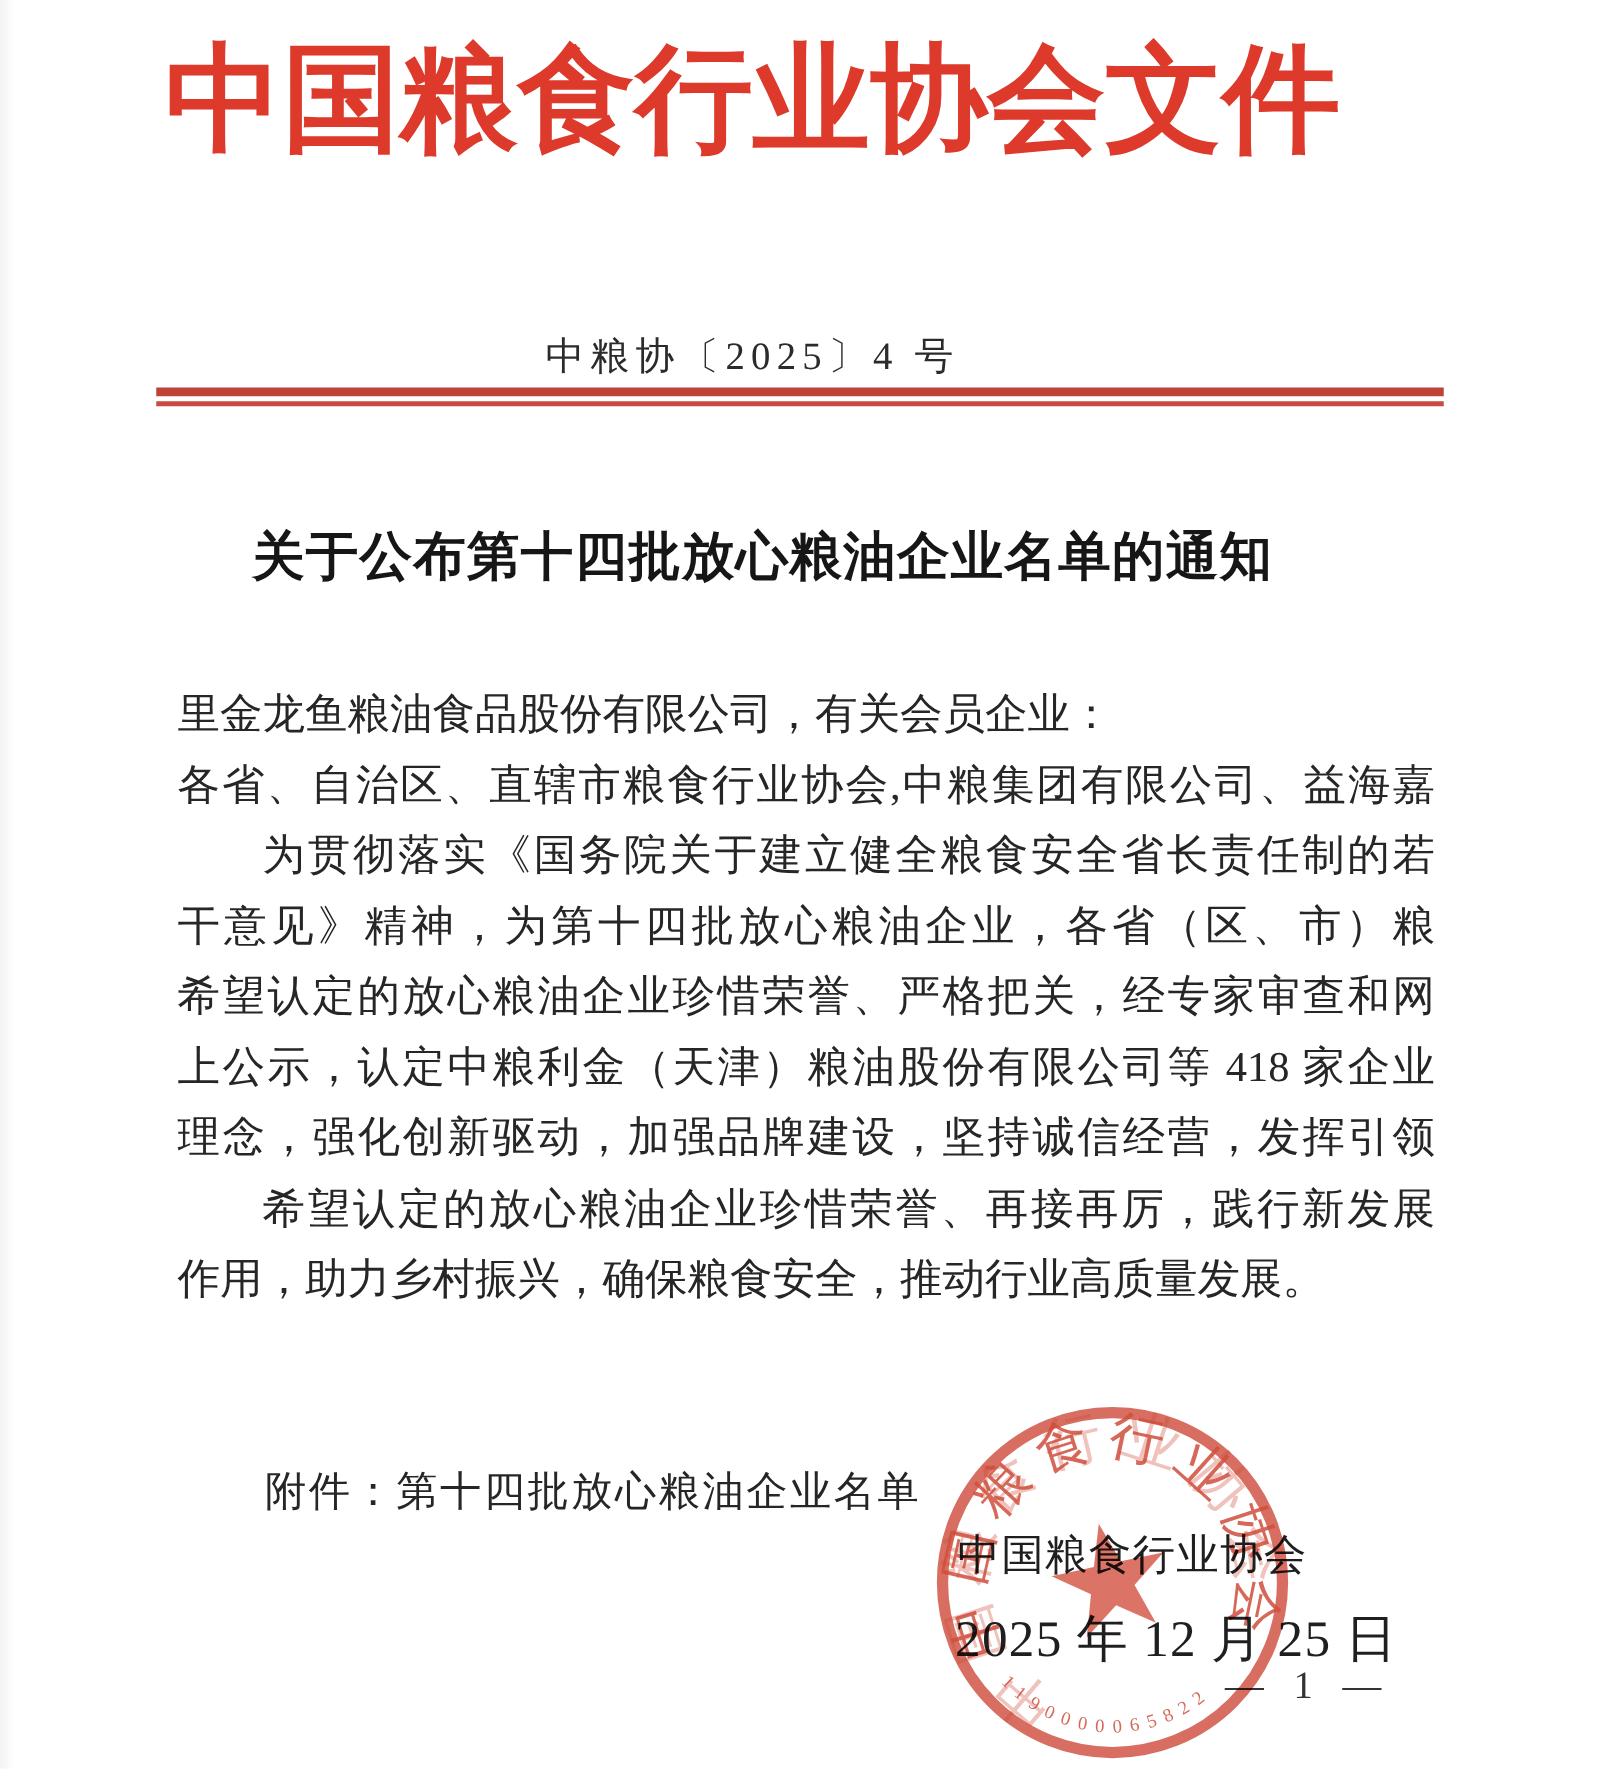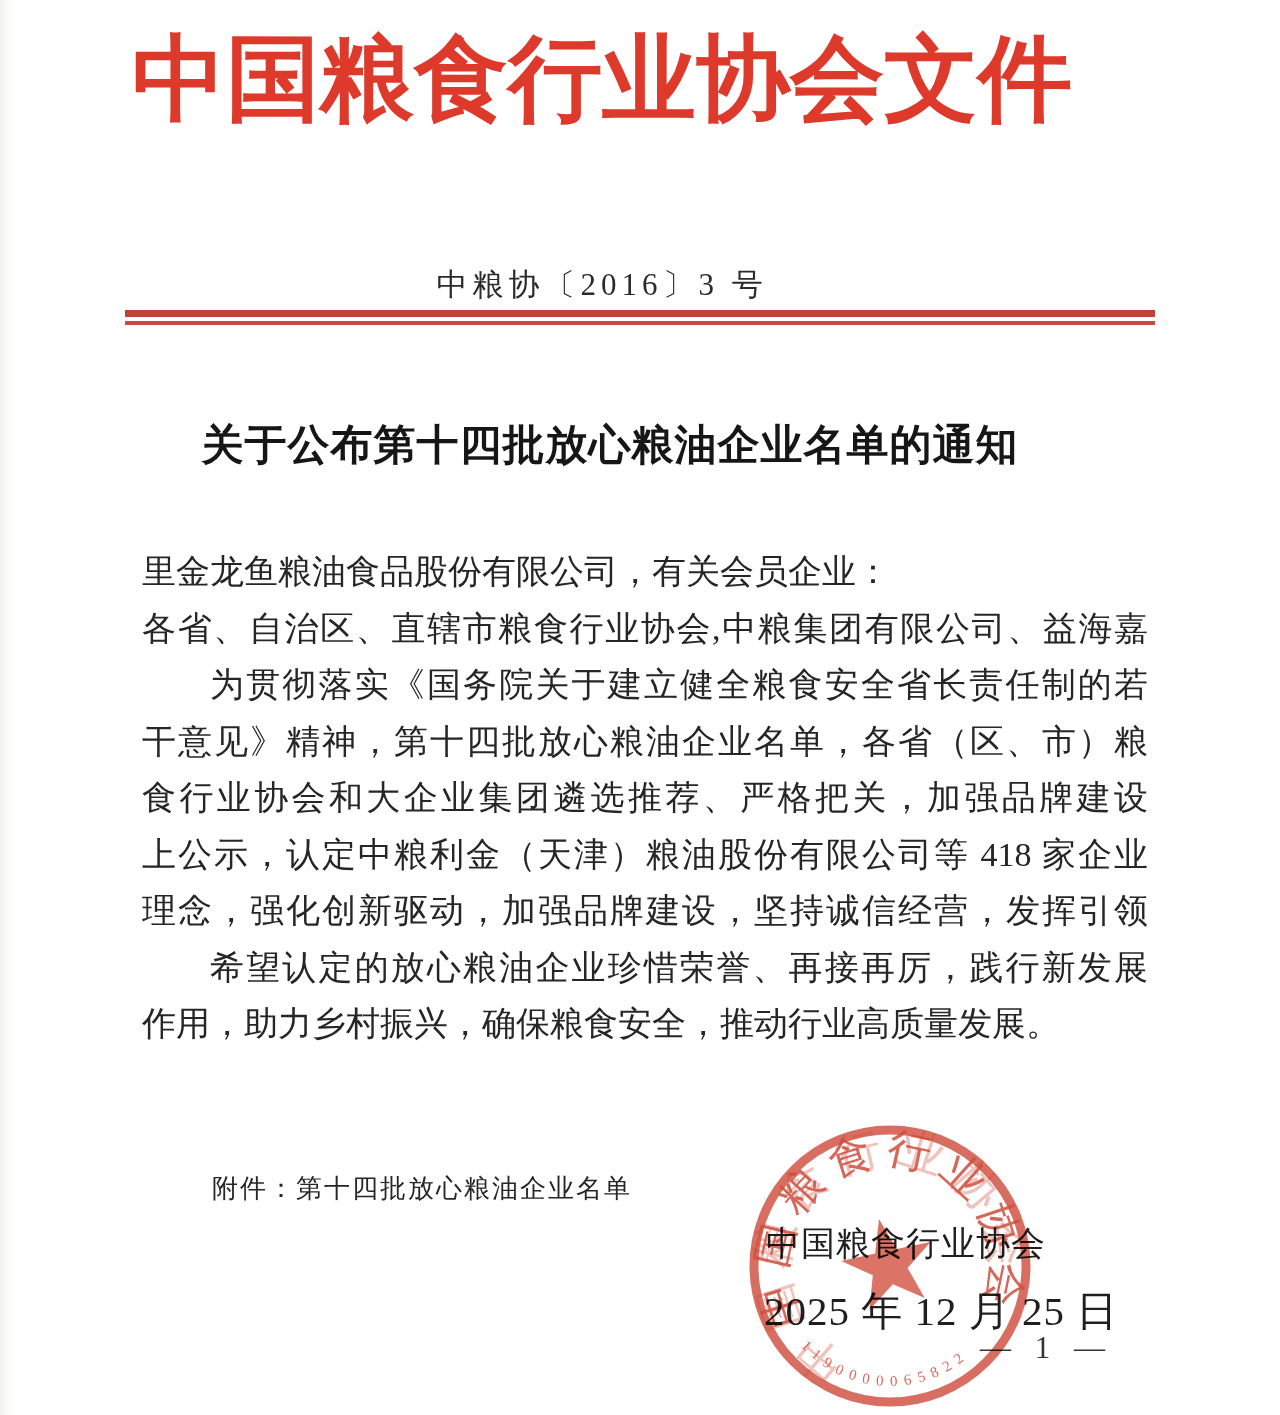--- a/index.html
+++ b/index.html
@@ -62,21 +62,21 @@
     line-height: 56.5px;
     color: #262626;
   }
   .line { text-align: justify; text-align-last: justify; }
   .line.end { text-align-last: left; }
   .line.indent { text-indent: 68px; }
 
   .attachment {
     position: absolute;
     top: 1171px; left: 212px;
-    font-size: 26px;
+    font-size: 33px;
     color: #262626;
     letter-spacing: 2px;
     white-space: nowrap;
   }
 
   .sig-org {
     position: absolute;
     top: 1221px; left: 766px;
     font-size: 34px;
     color: #1f1f1f;
@@ -112,32 +112,32 @@
     font-family: "Liberation Serif", serif;
   }
 </style>
 </head>
 <body>
 
 <div class="page">
 
   <div class="header-title">中国粮食行业协会文件</div>
 
-  <div class="doc-number">中粮协〔2016〕3 号</div>
+  <div class="doc-number">中粮协〔2025〕4 号</div>
 
   <div class="red-rule"></div>
 
   <div class="doc-title">关于公布第十四批放心粮油企业名单的通知</div>
 
   <div class="body-text">
     <div class="line end">里金龙鱼粮油食品股份有限公司，有关会员企业：</div>
     <div class="line">各省、自治区、直辖市粮食行业协会,中粮集团有限公司、益海嘉</div>
     <div class="line indent">为贯彻落实《国务院关于建立健全粮食安全省长责任制的若</div>
-    <div class="line">干意见》精神，第十四批放心粮油企业名单，各省（区、市）粮</div>
-    <div class="line">食行业协会和大企业集团遴选推荐、严格把关，加强品牌建设</div>
+    <div class="line">干意见》精神，为第十四批放心粮油企业，各省（区、市）粮</div>
+    <div class="line">希望认定的放心粮油企业珍惜荣誉、严格把关，经专家审查和网</div>
     <div class="line">上公示，认定中粮利金（天津）粮油股份有限公司等 418 家企业</div>
     <div class="line">理念，强化创新驱动，加强品牌建设，坚持诚信经营，发挥引领</div>
     <div class="line indent">希望认定的放心粮油企业珍惜荣誉、再接再厉，践行新发展</div>
     <div class="line end">作用，助力乡村振兴，确保粮食安全，推动行业高质量发展。</div>
   </div>
 
   <div class="attachment">附件：第十四批放心粮油企业名单</div>
 
   <div class="sig-org">中国粮食行业协会</div>
 

